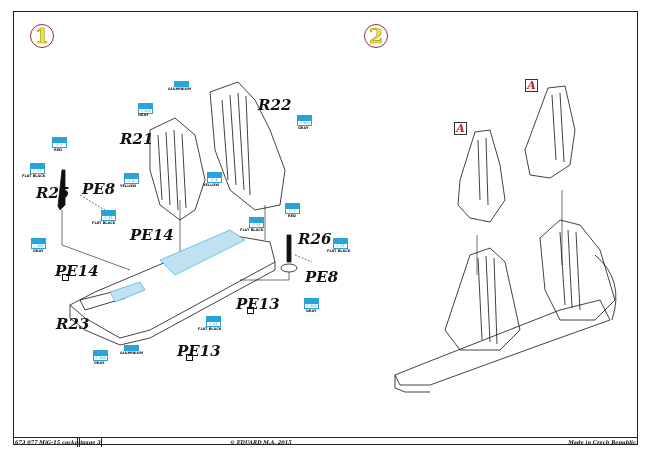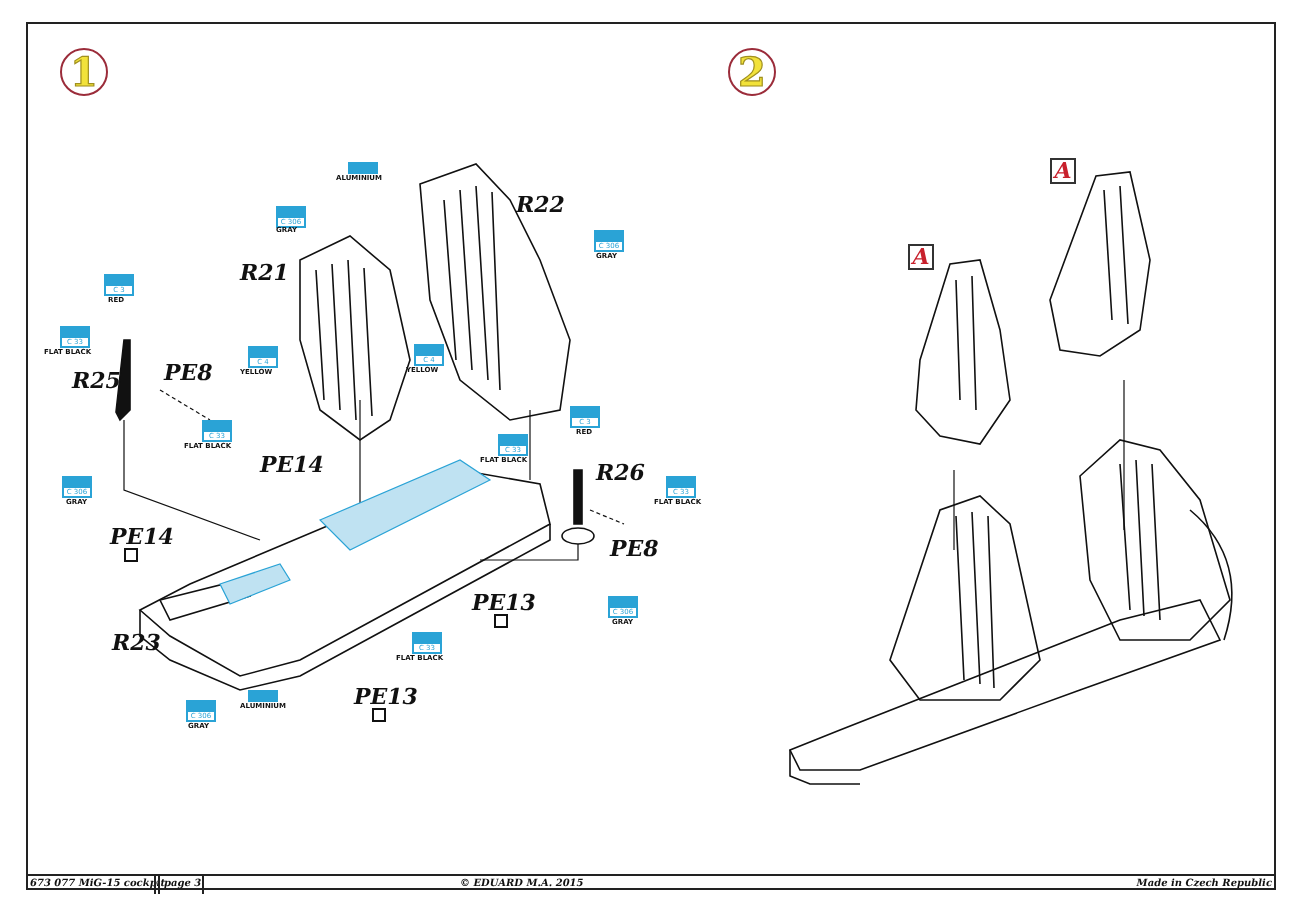--- a/index.html
+++ b/index.html
@@ -2,21 +2,21 @@
 <html><head>
 <meta charset="utf-8">
 <style>
   html,body{margin:0;padding:0;background:#fff;}
   body{width:650px;height:459px;position:relative;overflow:hidden;font-family:"DejaVu Serif",serif;}
   #border{position:absolute;left:13px;top:11px;width:625px;height:434px;border:1px solid #222;box-sizing:border-box;}
   #footer{position:absolute;left:13px;top:437px;width:625px;height:9px;border-top:1px solid #222;font-size:5px;font-style:italic;font-weight:bold;color:#111;}
   #footer span{position:absolute;top:1px;white-space:nowrap;}
   .fsep{position:absolute;top:0;height:9px;border-left:1px solid #222;}
   .step{position:absolute;width:24px;height:24px;border:1.5px solid #9b2c3a;border-radius:50%;box-sizing:border-box;display:flex;align-items:center;justify-content:center;font-size:20px;font-weight:bold;color:#f2e23a;-webkit-text-stroke:0.6px #a09020;font-family:"DejaVu Serif",serif;}
-  .lbl{position:absolute;font-style:italic;font-weight:bold;font-size:11px;color:#111;font-family:"DejaVu Serif",serif;white-space:nowrap;}
+  .lbl{position:absolute;font-style:italic;font-weight:bold;font-size:15px;color:#111;font-family:"DejaVu Serif",serif;white-space:nowrap;}
   .cbox{position:absolute;width:13px;border:1px solid #2aa3d6;background:#fff;font-family:"DejaVu Sans",sans-serif;}
   .cbox .t{height:4px;background:#2aa3d6;}
   .cbox .b{height:4px;border-top:1px solid #2aa3d6;font-size:3.5px;color:#2aa3d6;text-align:center;line-height:4px;}
   .cname{position:absolute;font-size:3.5px;font-family:"DejaVu Sans",sans-serif;font-weight:bold;color:#111;white-space:nowrap;}
   .akey{position:absolute;width:13px;height:13px;border:1px solid #333;box-sizing:border-box;color:#c8202c;font-weight:bold;font-style:italic;font-size:11px;display:flex;align-items:center;justify-content:center;background:#fff;}
   .chk{position:absolute;width:7px;height:7px;border:1px solid #111;box-sizing:border-box;}
   svg{position:absolute;left:0;top:0;}
 </style>
 </head>
 <body>

